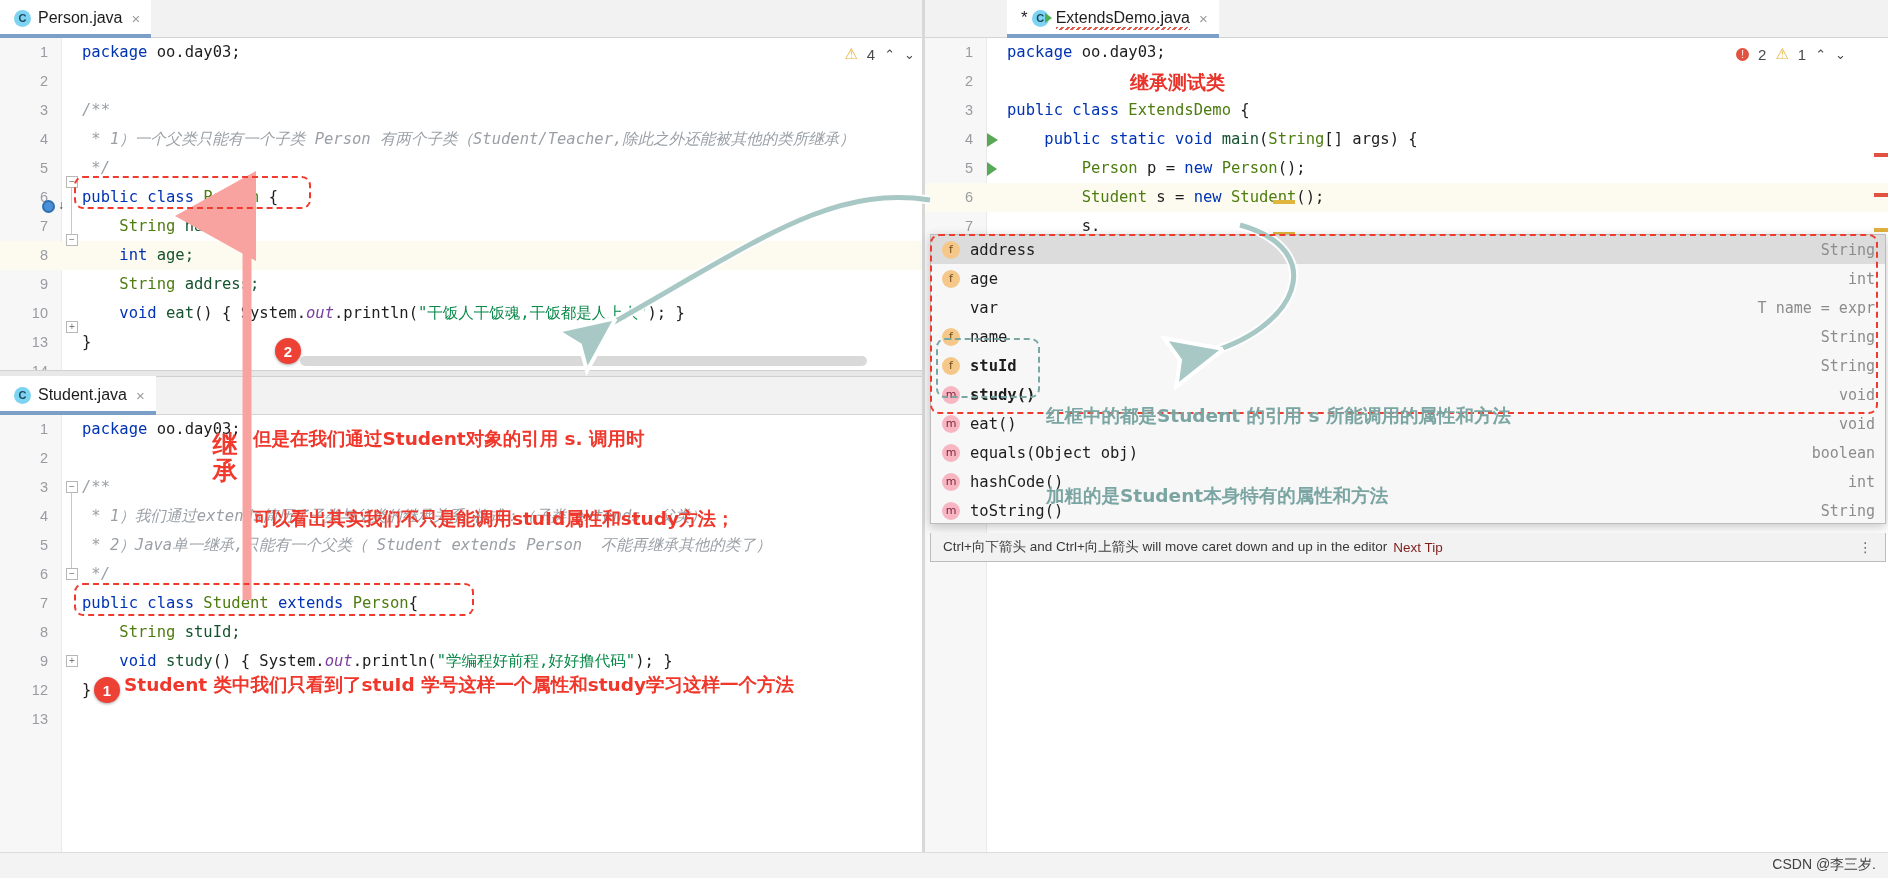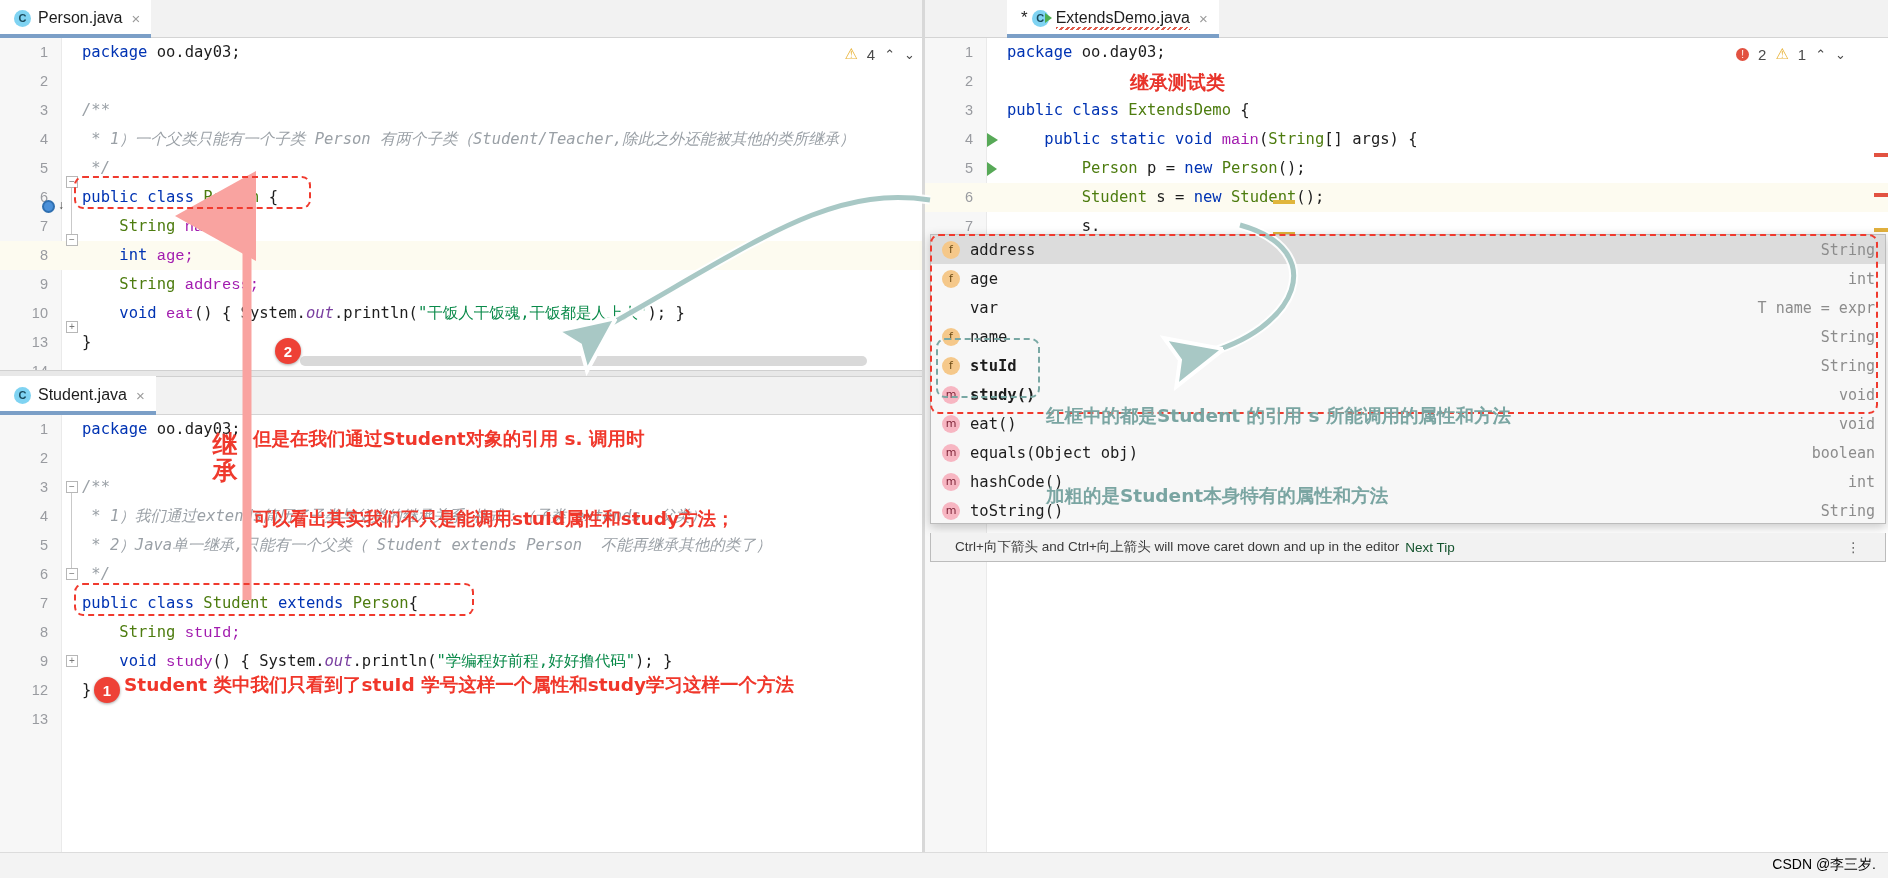--- a/index.html
+++ b/index.html
@@ -76,21 +76,21 @@
   }
   .ln .num {
     position:absolute; left:0; width:48px; text-align:right;
     color:#999ba0; font-family:"Liberation Sans",sans-serif; font-size:14.5px;
   }
   .ln .txt { position:absolute; left:82px; right:0; }
   .ln.hl { background:#fdfbf0; }
 
   .kw   { color:#0033b3; }
   .cls  { color:#4d7c0f; }
-  .fld  { color:#a21caf;font-family:Liberation Mono, monospace; }
+  .fld  { color:#14532d; }
   .str  { color:#0a8a4a; }
   .cmt  { color:#9aa0a6; font-style: italic; }
   .sfield { color:#7a3fa0; font-style: italic; }
   .plain{ color:#1d1d1d; }
 
   .fold {
     position:absolute; left:66px; width:12px; height:12px;
     border:1px solid #b7b7b7; background:#fff; color:#777;
     font-size:10px; line-height:10px; text-align:center; top:8px;
   }
@@ -165,33 +165,33 @@
   .ic.f { background:#f5c88a; color:#6b4a14;}
   .ic.m { background:#f7b6c2; color:#7a1f33;}
   .ic.none{ background:transparent; }
   .popup-row .lbl { flex:1; white-space:nowrap; }
   .popup-row .lbl.bold { font-weight:bold; }
   .popup-row .rtype {
     color:#8c8c8c; font-size:15px; white-space:nowrap; margin-left:14px;
   }
   .popup-foot {
     height:29px; background:#f2f2f2; border-top:1px solid #d6d6d6;
-    display:flex;align-items:center; padding:0 24px;
+    display:flex;align-items:center; padding:0 12px;
     font-size:13.5px; color:#3a3a3a; font-family:"Liberation Sans",sans-serif;
   }
-  .popup-foot a { color:#14532d; text-decoration:none; margin-left:6px;}
+  .popup-foot a { color:#7f1d1d; text-decoration:none; margin-left:6px;}
   .popup-foot .dots { margin-left:auto; color:#666; letter-spacing:1px;}
 
   .statusbar{
     position:absolute; left:0; right:0; bottom:0; height:26px;
     background:#f3f3f3; border-top:1px solid #dcdcdc;
   }
   .watermark{
     position:absolute; right:12px; bottom:4px;
-    color:#000000; font-size:14px; font-family:"Liberation Sans",sans-serif;
+    color:#404040; font-size:14px; font-family:"Liberation Sans",sans-serif;
   }
   .scroll-marks{ position:absolute; width:14px; }
   .smark{ position:absolute; width:14px; height:4px; }
   svg.overlay{ position:absolute; left:0; top:0; pointer-events:none; }
 </style>
 </head>
 <body>
 
 <div class="root">
 

